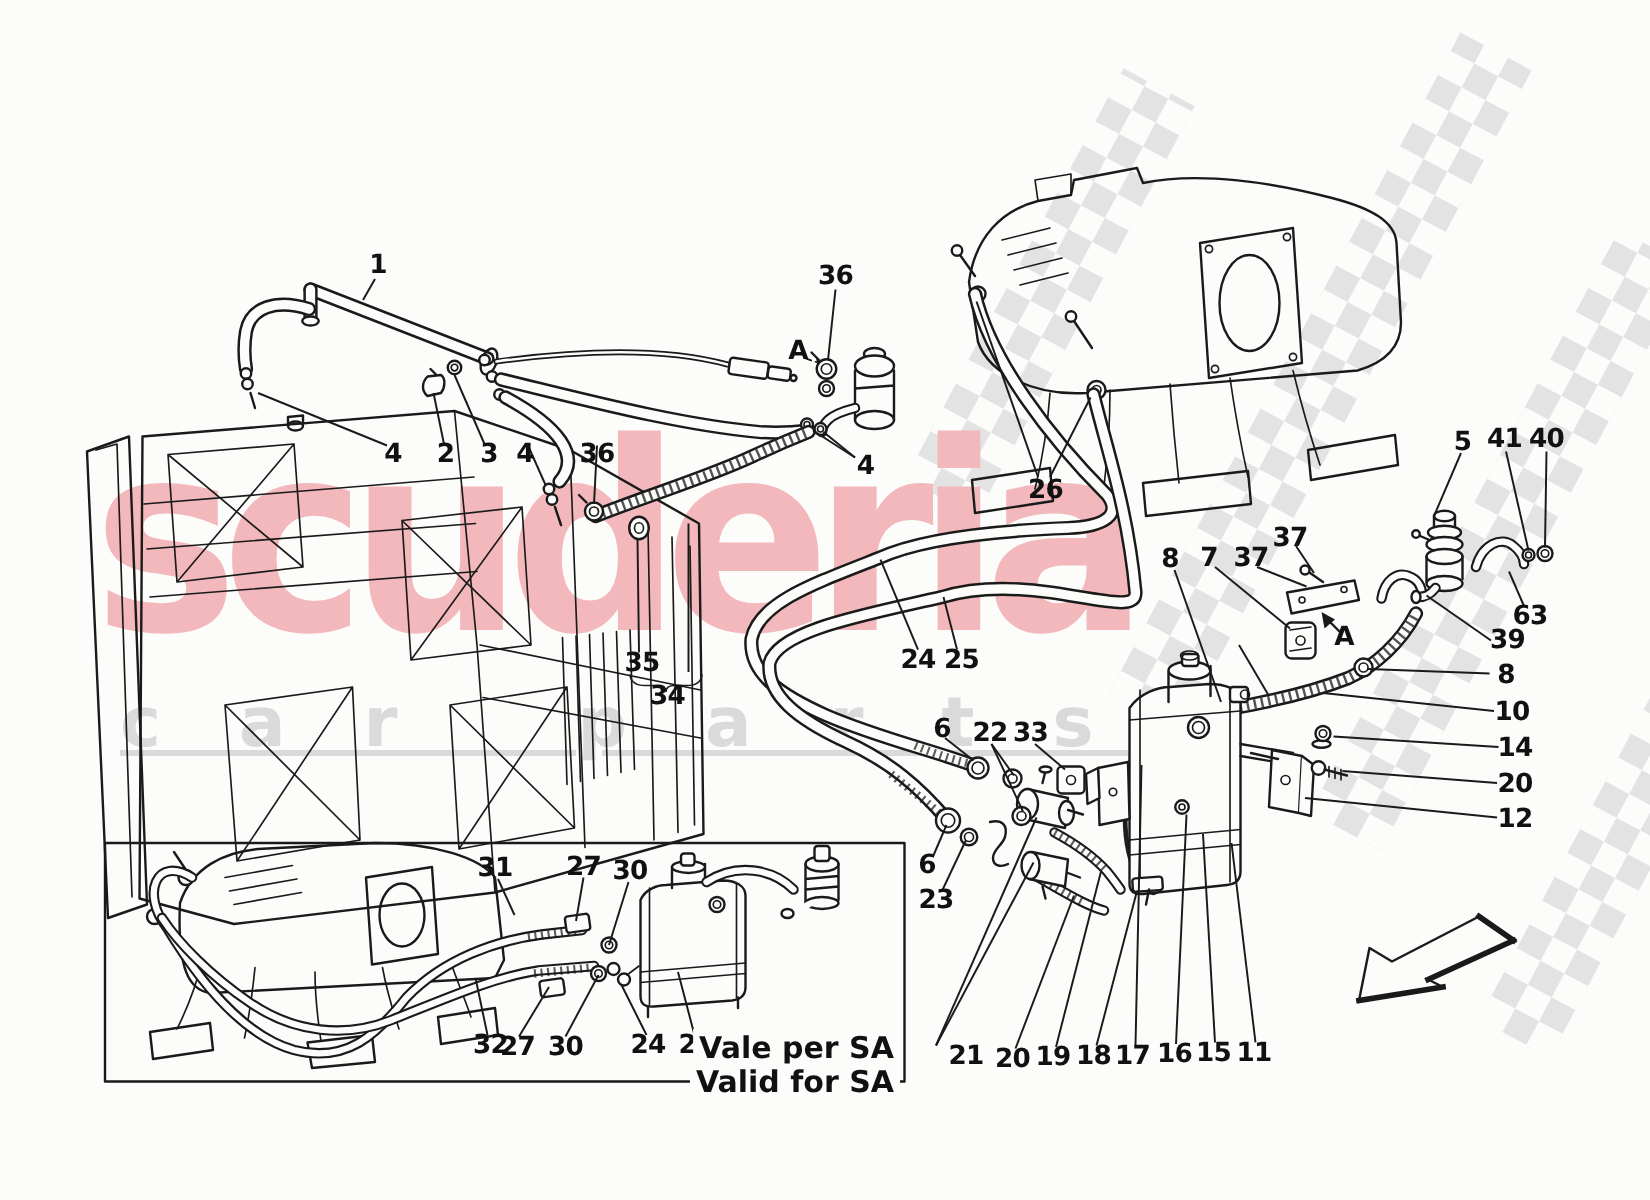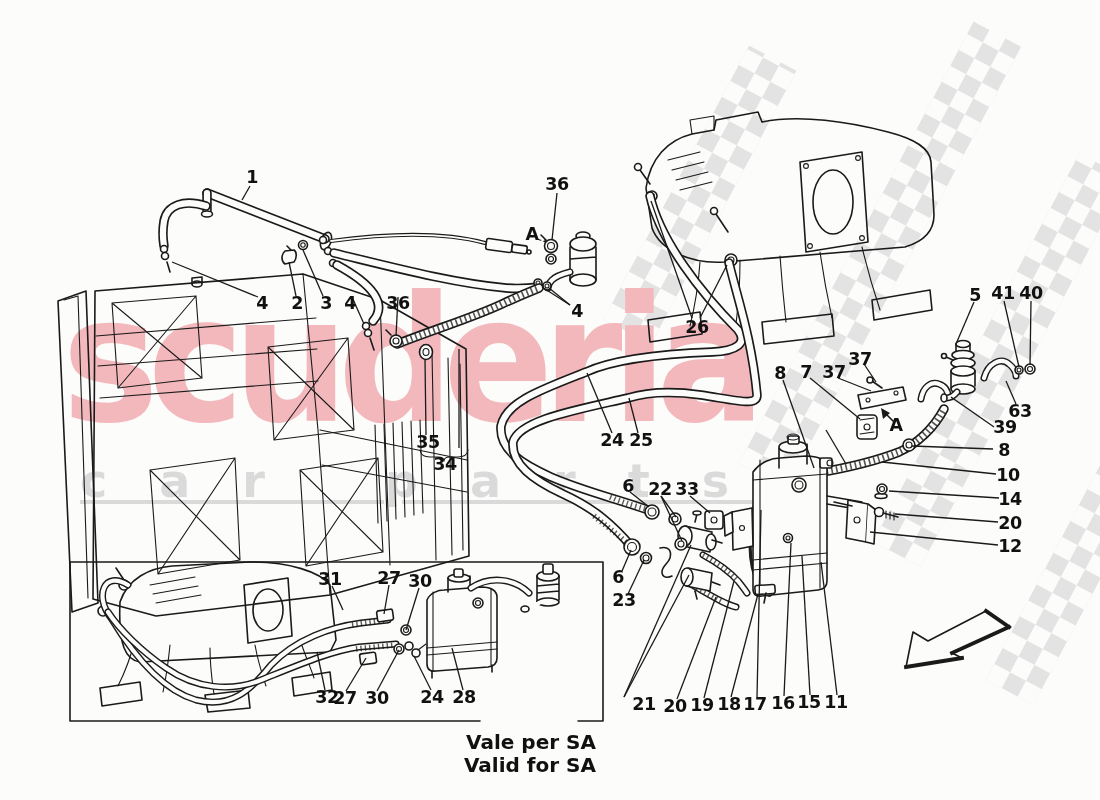--- a/index.html
+++ b/index.html
@@ -51,21 +51,21 @@
   .fillw{fill:var(--bg);stroke:var(--line);stroke-width:1.6;stroke-linejoin:round;}
   .thick{stroke:var(--line);stroke-width:3.8;fill:none;stroke-linecap:square;}
   .callout{
     position:absolute;transform:translate(-50%,-50%);
     font-weight:bold;font-size:17.5px;color:#111;
     letter-spacing:-.5px;white-space:nowrap;user-select:none;
   }
   .note{
     position:absolute;transform:translate(-50%,-50%);
     font-weight:bold;font-size:20px;color:#111;
-    white-space:nowrap;user-select:none;background:var(--bg);padding:0 4px;margin-top:44px;
+    white-space:nowrap;user-select:none;background:var(--bg);padding:0 4px;
   }
 </style>
 </head>
 <body>
 
 <div id="stage">
 
   <div class="checker" style="left:545px;top:168px;width:310px;height:54px;transform:rotate(-62deg);"></div>
   <div class="checker" style="left:630px;top:228px;width:500px;height:54px;transform:rotate(-62deg);"></div>
   <div class="checker" style="left:780px;top:333px;width:440px;height:54px;transform:rotate(-62deg);"></div>

